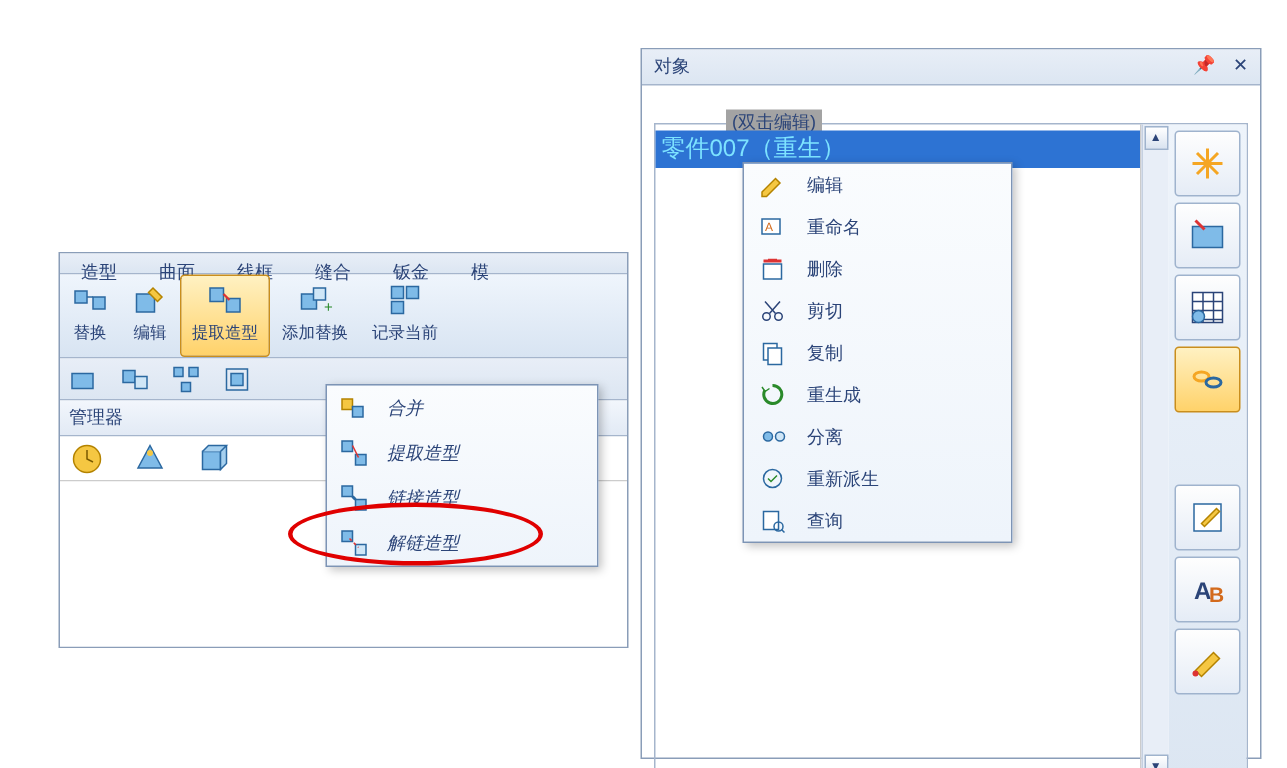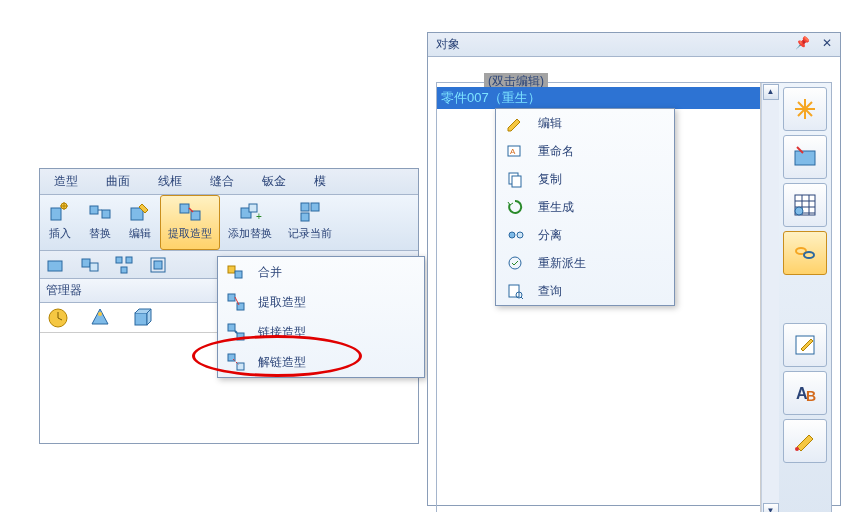--- a/index.html
+++ b/index.html
@@ -1,54 +1,54 @@
 <!DOCTYPE html>
 <html><head>
   <meta charset="utf-8">
   <style>
     * { margin: 0; padding: 0; box-sizing: border-box; }
     body { width: 858px; height: 512px; font-family: "Microsoft YaHei", SimSun, sans-serif; font-size: 12px; background: #fff; position: relative; }
     
     
     .left-window { position: absolute; top: 168px; left: 39px; width: 380px; border: 1px solid #8a9db8; }
-    .ribbon-tabs { background: linear-gradient(#e8eef7, #dce6f2); border-bottom: 1px solid #a5b5cc; display: flex; height: 26px; }
+    .ribbon-tabs { background: linear-gradient(#e8eef7, #dce6f2); border-bottom: 1px solid #a5b5cc; display: flex; height: 14px; }
     .ribbon-tab { padding: 4px 14px; color: #2b4478; cursor: pointer; }
     .ribbon-bar { background: linear-gradient(#eff5fc, #d8e4f2); display: flex; height: 56px; border-bottom: 1px solid #a5b5cc; }
     .ribbon-btn { text-align: center; padding: 3px 8px; color: #2b4478; cursor: pointer; }
     .ribbon-btn.active { background: linear-gradient(#fff1c2, #ffd26a); border: 1px solid #c98e1d; border-radius: 3px; padding: 2px 7px; }
     .ribbon-btn .icon { width: 24px; height: 24px; margin: 2px auto; }
     .ribbon-btn .label { display: block; font-size: 11px; }
     
     .second-bar { background: linear-gradient(#e8eef7, #dce6f2); height: 28px; display: flex; align-items: center; border-bottom: 1px solid #a5b5cc; padding: 0 6px; }
     .second-bar .sicon { width: 20px; height: 20px; margin: 0 14px 0 0; }
     
     .mgr-title { background: linear-gradient(#f2f6fc, #e2eaf5); padding: 3px 6px; color: #2b4478; border-bottom: 1px solid #a5b5cc; }
     .mgr-bar { background: #fff; height: 30px; display: flex; align-items: center; padding: 0 6px; border-bottom: 1px solid #ccc; }
     .mgr-bar .micon { width: 24px; height: 24px; margin: 0 18px 0 0; }
     .mgr-body { height: 110px; background: #fff; }
     
     
-    .dropdown { position: absolute; top: 256px; left: 217px; width: 208px; background: linear-gradient(#fafcfe, #eef4fb); border: 1px solid #7d94b5; box-shadow: 2px 2px 6px rgba(0,0,0,.25); }
+    .dropdown { position: absolute; top: 256px; left: 217px; width: 182px; background: linear-gradient(#fafcfe, #eef4fb); border: 1px solid #7d94b5; box-shadow: 2px 2px 6px rgba(0,0,0,.25); font-style: italic; }
     .dropdown .item { display: flex; align-items: center; padding: 5px 8px; color: #2b4478; cursor: pointer; }
     .dropdown .item .dicon { width: 20px; height: 20px; margin-right: 12px; }
     
     
     .ellipse { position: absolute; border: 3px solid #e00000; border-radius: 50%; pointer-events: none; }
     .ellipse.e1 { top: 335px; left: 192px; width: 170px; height: 42px; }
     .ellipse.e2 { top: 361px; left: 476px; width: 164px; height: 44px; }
     
     
     .right-panel { position: absolute; top: 32px; left: 427px; width: 414px; height: 474px; border: 1px solid #8a9db8; background: #fff; display: flex; flex-direction: column; }
     .panel-title { background: linear-gradient(#e8eef7, #dce6f2); padding: 3px 8px; color: #2b4478; display: flex; justify-content: space-between; border-bottom: 1px solid #a5b5cc; }
     .panel-title .controls span { margin-left: 8px; cursor: pointer; }
     .fieldset-wrap { padding: 8px 8px 0 8px; flex: 1; }
     .fieldset-label { background: #a3a3a3; position: relative; top: 8px; left: 8px; padding: 0 4px; color: #2b4478; display: inline-block; margin-left: 40px; }
     .fieldset { border: 1px solid #a5b5cc; height: 440px; display: flex; }
     .tree-col { flex: 1; border-right: 1px solid #ccc; padding: 4px 0 0 0; position: relative; }
-    .tree-item { background: #2d73d3; color: #7de3ff; padding: 2px 4px; margin: 0 0 2px 0; font-size: 13px; }
+    .tree-item { background: #2d73d3; color: #7de3ff; padding: 2px 4px; margin: 0 0 2px 0; font-size: 16px; }
     .scrollbar { width: 18px; background: #e8eef7; border-left: 1px solid #c5d0e0; position: relative; }
     .scroll-btn { width: 16px; height: 16px; background: linear-gradient(#fff,#d9e3f0); border: 1px solid #9fb3cd; margin: 1px auto; font-size: 8px; text-align: center; line-height: 14px; color: #2b4478; }
     .side-toolbar { width: 52px; background: linear-gradient(#eef4fb,#dce6f2); display: flex; flex-direction: column; align-items: center; padding: 4px 0; gap: 4px; }
     .side-btn { width: 44px; height: 44px; background: linear-gradient(#fefefe,#e5ecf6); border: 1px solid #9fb3cd; border-radius: 3px; display: flex; align-items: center; justify-content: center; cursor: pointer; }
     .side-btn.sel { background: linear-gradient(#fff1c2,#ffd26a); border-color: #c98e1d; }
     
     
     .ctx-menu { position: absolute; top: 108px; left: 495px; width: 180px; background: linear-gradient(#fafcfe,#eef4fb); border: 1px solid #7d94b5; box-shadow: 2px 2px 6px rgba(0,0,0,.25); }
     .ctx-menu .citem { display: flex; align-items: center; padding: 5px 10px; color: #2b4478; cursor: pointer; }
     .ctx-menu .citem .cicon { width: 18px; height: 18px; margin-right: 14px; }
@@ -65,30 +65,20 @@
     <div class="ribbon-tab">曲面</div>
     <div class="ribbon-tab">线框</div>
     <div class="ribbon-tab">缝合</div>
     <div class="ribbon-tab">钣金</div>
     <div class="ribbon-tab">模</div>
   </div>
   <div class="ribbon-bar">
     <div class="ribbon-btn">
       <div class="icon">
           <svg viewBox="0 0 24 24">
-            <rect x="3" y="8" width="10" height="12" fill="#7fbbe8" stroke="#2b68a0"></rect>
-            <circle cx="16" cy="6" r="3" fill="#f5c742" stroke="#b48300"></circle>
-            <path d="M16 2v8M12 6h8" stroke="#b48300"></path>
-          </svg>
-        </div>
-      <span class="label">插入</span>
-    </div>
-    <div class="ribbon-btn">
-      <div class="icon">
-          <svg viewBox="0 0 24 24">
             <rect x="2" y="6" width="8" height="8" fill="#7fbbe8" stroke="#2b68a0"></rect>
             <rect x="14" y="10" width="8" height="8" fill="#7fbbe8" stroke="#2b68a0"></rect>
             <path d="M10 10h4" stroke="#2b68a0" marker-end="url(#a)"></path>
           </svg>
         </div>
       <span class="label">替换</span>
     </div>
     <div class="ribbon-btn">
       <div class="icon">
           <svg viewBox="0 0 24 24">
@@ -309,20 +299,40 @@
         <svg viewBox="0 0 18 18">
           <rect x="2" y="4" width="12" height="10" fill="#fff" stroke="#2b68a0"></rect>
           <text x="4" y="12" font-size="8" fill="#d36a1c">A</text>
         </svg>
       </div>
       <span>重命名</span>
     </div>
   <div class="citem">
       <div class="cicon">
         <svg viewBox="0 0 18 18">
+          <rect x="3" y="6" width="12" height="10" fill="#fff" stroke="#2b68a0"></rect>
+          <path d="M3 4h12" stroke="#d33" stroke-width="2"></path>
+          <path d="M6 3h6" stroke="#d33"></path>
+        </svg>
+      </div>
+      <span>删除</span>
+    </div>
+  <div class="citem">
+      <div class="cicon">
+        <svg viewBox="0 0 18 18">
+          <circle cx="5" cy="13" r="2.5" fill="none" stroke="#2b4478"></circle>
+          <circle cx="13" cy="13" r="2.5" fill="none" stroke="#2b4478"></circle>
+          <path d="M7 11L14 3M11 11L4 3" stroke="#2b4478"></path>
+        </svg>
+      </div>
+      <span>剪切</span>
+    </div>
+  <div class="citem">
+      <div class="cicon">
+        <svg viewBox="0 0 18 18">
           <rect x="3" y="3" width="9" height="11" fill="#fff" stroke="#2b68a0"></rect>
           <rect x="6" y="6" width="9" height="11" fill="#fff" stroke="#2b68a0"></rect>
         </svg>
       </div>
       <span>复制</span>
     </div>
   <div class="citem">
       <div class="cicon">
         <svg viewBox="0 0 18 18">
           <path d="M9 3a6 6 0 1 1-5 3" fill="none" stroke="#2a8a2a" stroke-width="2"></path>

